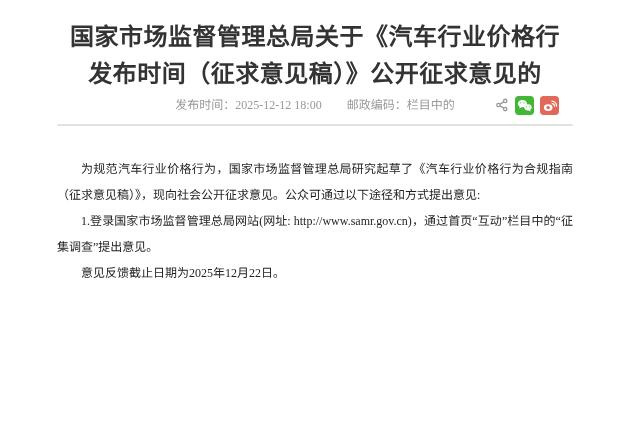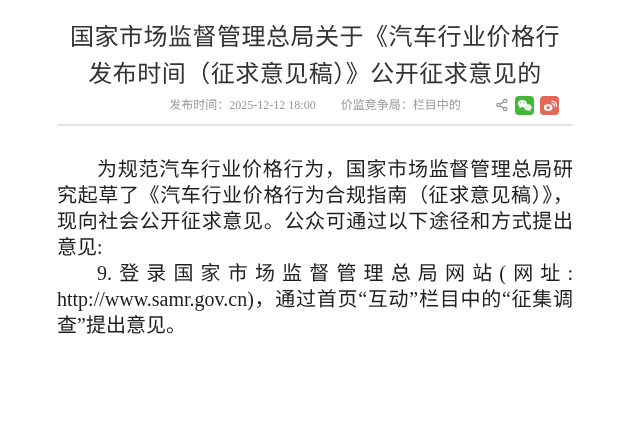--- a/index.html
+++ b/index.html
@@ -12,21 +12,21 @@
   }
   .page {
     width: 630px;
     height: 438px;
     padding: 18px 57px 0 57px;
     background: #fff;
   }
   
   .article-title {
     font-family: "Liberation Sans", "DejaVu Sans", sans-serif;
-    font-weight: 400;
+    font-weight: 700;
     font-size: 24px;
     line-height: 37px;
     color: #333333;
     text-align: center;
     letter-spacing: 0.5px;
   }
   .article-title .tline { display: block; }
   
   .meta-row {
     position: relative;
@@ -64,21 +64,21 @@
     margin-top: 8px;
     height: 2px;
     border: none;
     background: #e2e2e2;
     border-radius: 2px;
     box-shadow: 0 3px 4px -1px rgba(0,0,0,0.14);
   }
   
   .article-body {
     margin-top: 30px;
-    font-size: 20px;
+    font-size: 12px;
     line-height: 26px;
     color: #1f1f1f;
     text-align: justify;
   }
   .article-body p {
     margin: 0;
     text-indent: 2em;
   }
 </style>
 </head>
@@ -86,21 +86,21 @@
 
 <div class="page">
 
   <h1 class="article-title">
     <span class="tline">国家市场监督管理总局关于《汽车行业价格行</span>
     <span class="tline">发布时间（征求意见稿）》公开征求意见的</span>
   </h1>
 
   <div class="meta-row">
     <span class="meta-item"><span>发布时间：</span><span>2025-12-12 18:00</span></span>
-    <span class="meta-item"><span>价监竞争局：</span><span>栏目中的</span></span>
+    <span class="meta-item"><span>邮政编码：</span><span>栏目中的</span></span>
 
     <span class="share-bar">
       <button class="share-btn" title="分享">
         <span>
           <svg width="14" height="14" viewBox="0 0 24 24" fill="none" stroke="#9a9a9a" stroke-width="2.3">
             <circle cx="17.5" cy="5" r="2.9"></circle>
             <circle cx="6" cy="12" r="2.9"></circle>
             <circle cx="17.5" cy="19" r="2.9"></circle>
             <line x1="8.7" y1="10.6" x2="14.9" y2="6.6"></line>
             <line x1="8.7" y1="13.4" x2="14.9" y2="17.4"></line>
@@ -133,16 +133,17 @@
           </svg>
         </span>
       </button>
     </span>
   </div>
 
   <hr class="divider">
 
   <div class="article-body">
     <p>为规范汽车行业价格行为，国家市场监督管理总局研究起草了《汽车行业价格行为合规指南（征求意见稿）》，现向社会公开征求意见。公众可通过以下途径和方式提出意见:</p>
-    <p>9.登录国家市场监督管理总局网站(网址: http://www.samr.gov.cn)，通过首页“互动”栏目中的“征集调查”提出意见。</p>
+    <p>1.登录国家市场监督管理总局网站(网址: http://www.samr.gov.cn)，通过首页“互动”栏目中的“征集调查”提出意见。</p>
+    <p>意见反馈截止日期为2025年12月22日。</p>
   </div>
 
 </div>
 
 </body></html>

